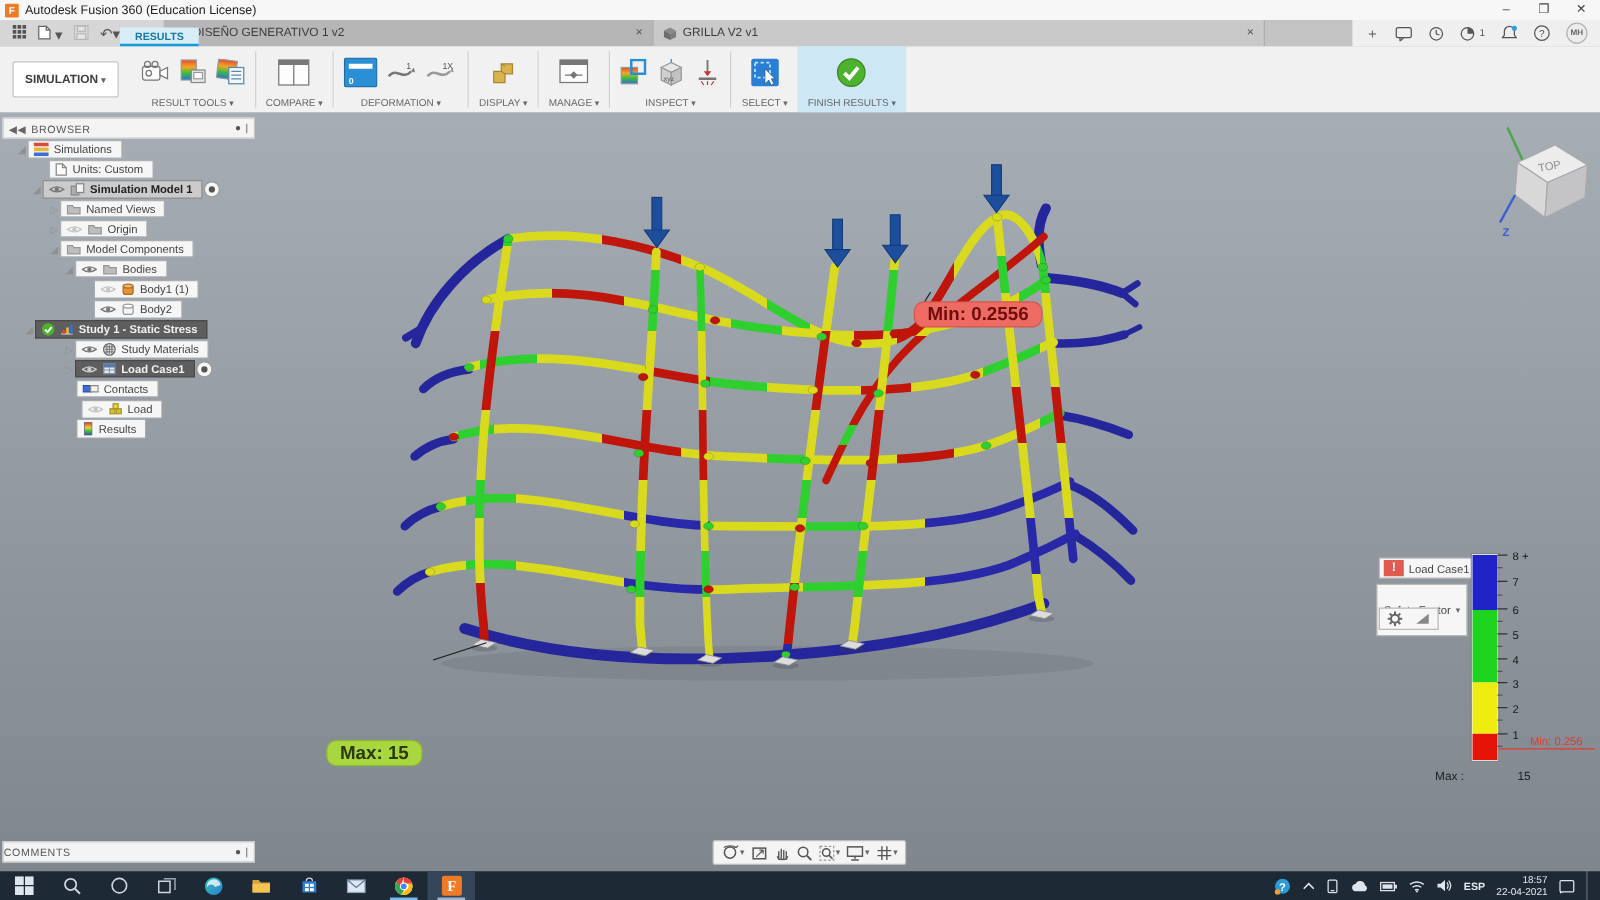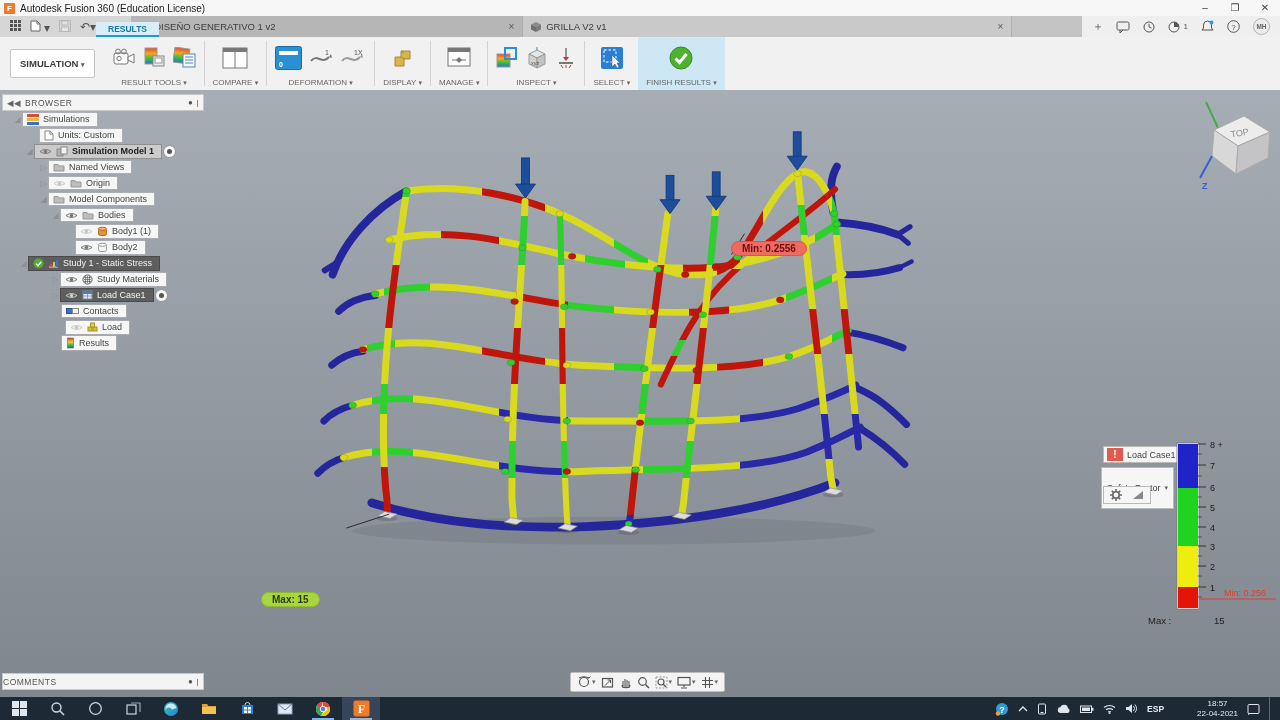--- a/index.html
+++ b/index.html
@@ -39,47 +39,47 @@
   .viewport{position:absolute;left:0;top:90px;width:1280px;height:607px;background:linear-gradient(#a6adb5,#7f868e);overflow:hidden;}
   .scene{position:absolute;left:0;top:0;}
   
   .panelbar{display:flex;align-items:center;background:#f4f4f4;border:1px solid #c9c9c9;height:15px;font-size:8.5px;color:#555;letter-spacing:.5px;}
   .panelbar .pico{margin-left:auto;color:#555;font-size:8px;display:flex;align-items:center;gap:3px;padding-right:4px;}
   .browser{position:absolute;left:2px;top:4px;width:202px;}
   .trow{height:16px;display:flex;align-items:center;font-size:9px;color:#444;}
   .tri{color:#909090;font-size:8px;width:11px;text-align:center;flex:none;}
   .chip{display:inline-flex;align-items:center;gap:4px;background:#f6f6f6;padding:1px 7px 1px 4px;box-shadow:0 0 0 1px rgba(180,180,180,.55);white-space:nowrap;}
   .chip-sel{background:#cbcbcb;font-weight:bold;color:#222;box-shadow:0 0 0 1px #8f8f8f;}
-  .chip-dark{background:#5e5e5e;color:#f2f2f2;font-weight:normal;box-shadow:0 0 0 1px #4a4a4a;}
+  .chip-dark{background:#5e5e5e;color:#f2f2f2;font-weight:bold;box-shadow:0 0 0 1px #4a4a4a;}
   .mini{flex:none;display:inline-flex;align-items:center;justify-content:center;}
   .dim{opacity:.38;}
   .radio{width:11px;height:11px;border-radius:50%;background:#f6f6f6;box-shadow:0 0 0 1px #9a9a9a;margin-left:3px;display:flex;align-items:center;justify-content:center;}
   .radio i{width:5px;height:5px;border-radius:50%;background:#555;}
   
-  .tag{position:absolute;font-size:10px;font-weight:bold;border-radius:8px;padding:1px 10px;white-space:nowrap;}
+  .tag{position:absolute;font-size:15px;font-weight:bold;border-radius:8px;padding:1px 10px;white-space:nowrap;}
   .tag-min{background:#ee6b63;color:#6e0d0d;border:1px solid #d4564e;}
   .tag-max{background:#a8d63e;color:#2c3a10;border:1px solid #8fba2f;}
   
   .lchip{position:absolute;display:flex;align-items:center;gap:4px;background:#f6f6f6;box-shadow:0 0 0 1px #b9b9b9;font-size:9px;color:#444;padding:15px 5px;}
   .warnbox{width:16px;height:13px;background:#e05a52;color:#fff;font-weight:bold;font-size:10px;display:flex;align-items:center;justify-content:center;flex:none;}
   
   .commentsbar{position:absolute;left:2px;top:583px;width:202px;}
   .navbar{position:absolute;left:570px;top:582px;height:18px;background:#f4f4f4;border:1px solid #bdbdbd;border-radius:2px;display:flex;align-items:center;gap:5px;padding:0 6px;}
   .navbar .nic{display:flex;align-items:center;gap:1px;}
   
   .taskbar{position:absolute;left:0;top:697px;width:1280px;height:23px;background:#1d2935;display:flex;align-items:center;color:#e6ebf1;}
   .tbicons{display:flex;align-items:center;height:100%;}
   .tbi{width:38px;height:100%;display:flex;align-items:center;justify-content:center;position:relative;}
   .tbi.active{background:#35455a;}
   .tbi .ul{position:absolute;bottom:0;left:8px;right:8px;height:2px;background:#76b9ed;}
   .tbi.active .ul{background:#9db4cc;}
   .tray{margin-left:auto;display:flex;align-items:center;gap:9px;padding-right:6px;height:100%;}
   .tray .tri-ic{display:flex;align-items:center;}
   .lang{font-size:8.5px;font-weight:bold;}
-  .clockblk{font-size:8px;text-align:center;line-height:10px;margin-left:24px;}
+  .clockblk{font-size:8px;text-align:right;line-height:10px;}
   .showdesk{width:4px;height:100%;border-left:1px solid rgba(255,255,255,.3);}
 </style>
 </head>
 <body>
 
 <div class="screen">
 
   <div class="titlebar">
     <span class="fus-badge">F</span>
     <span>Autodesk Fusion 360 (Education License)</span>

